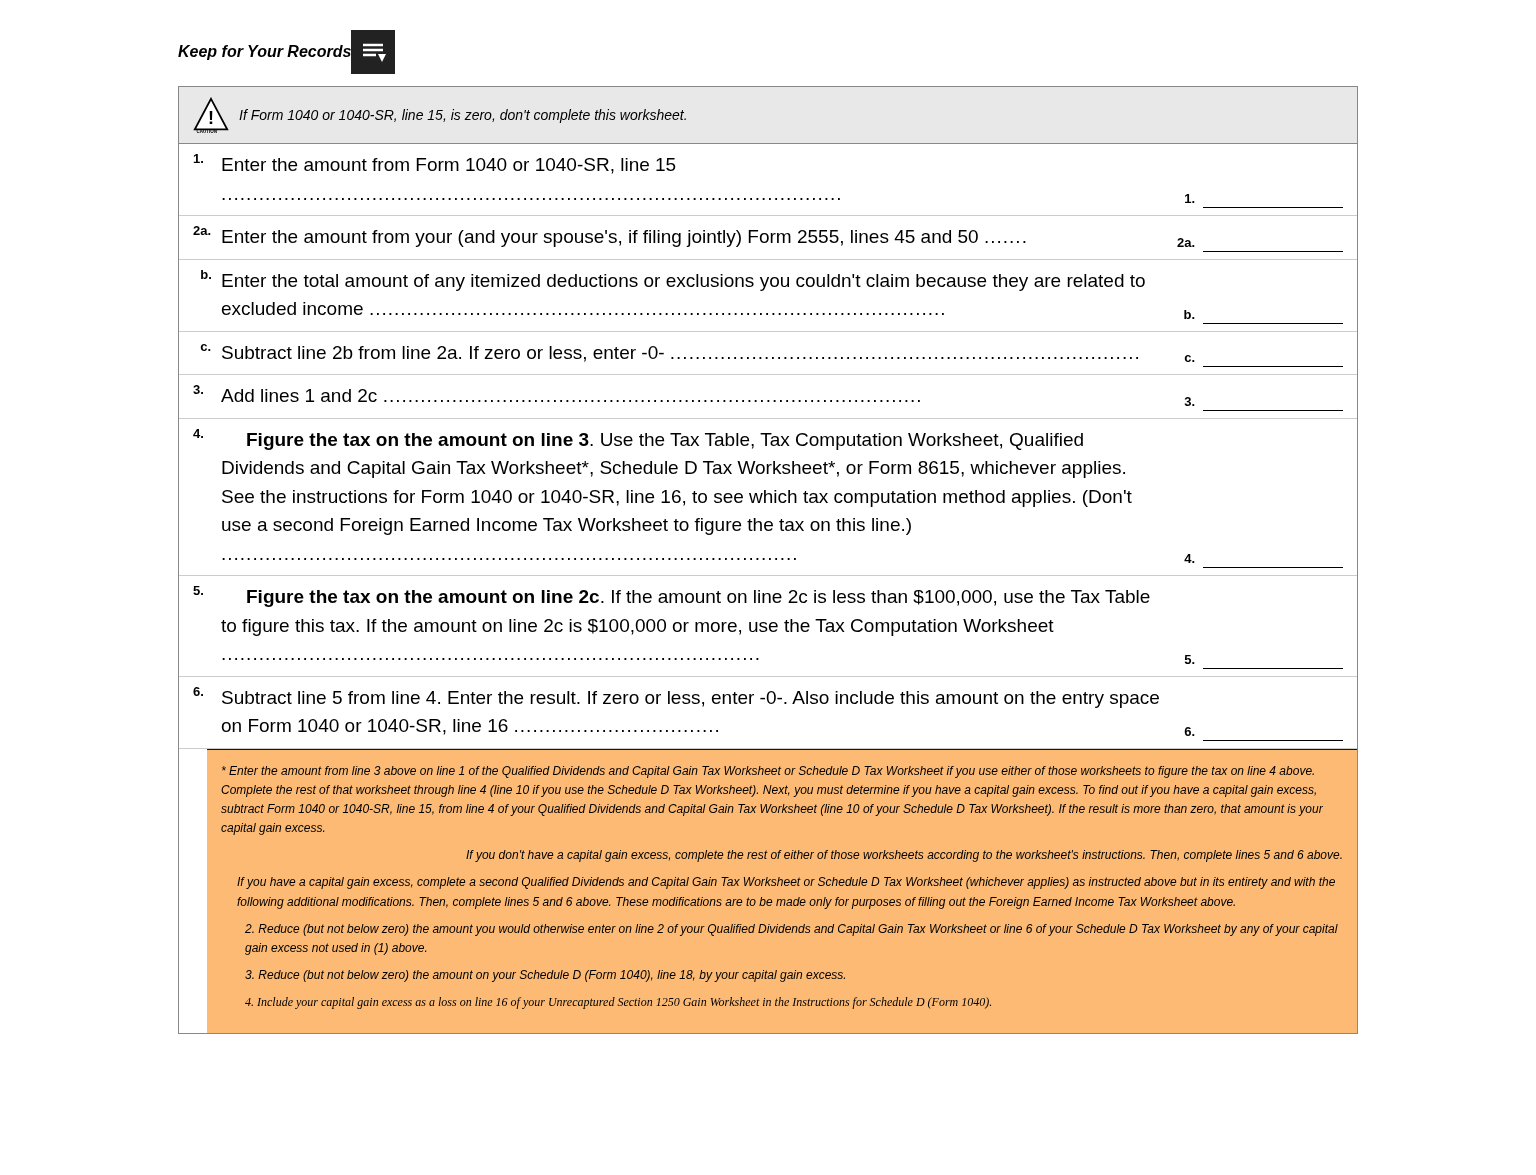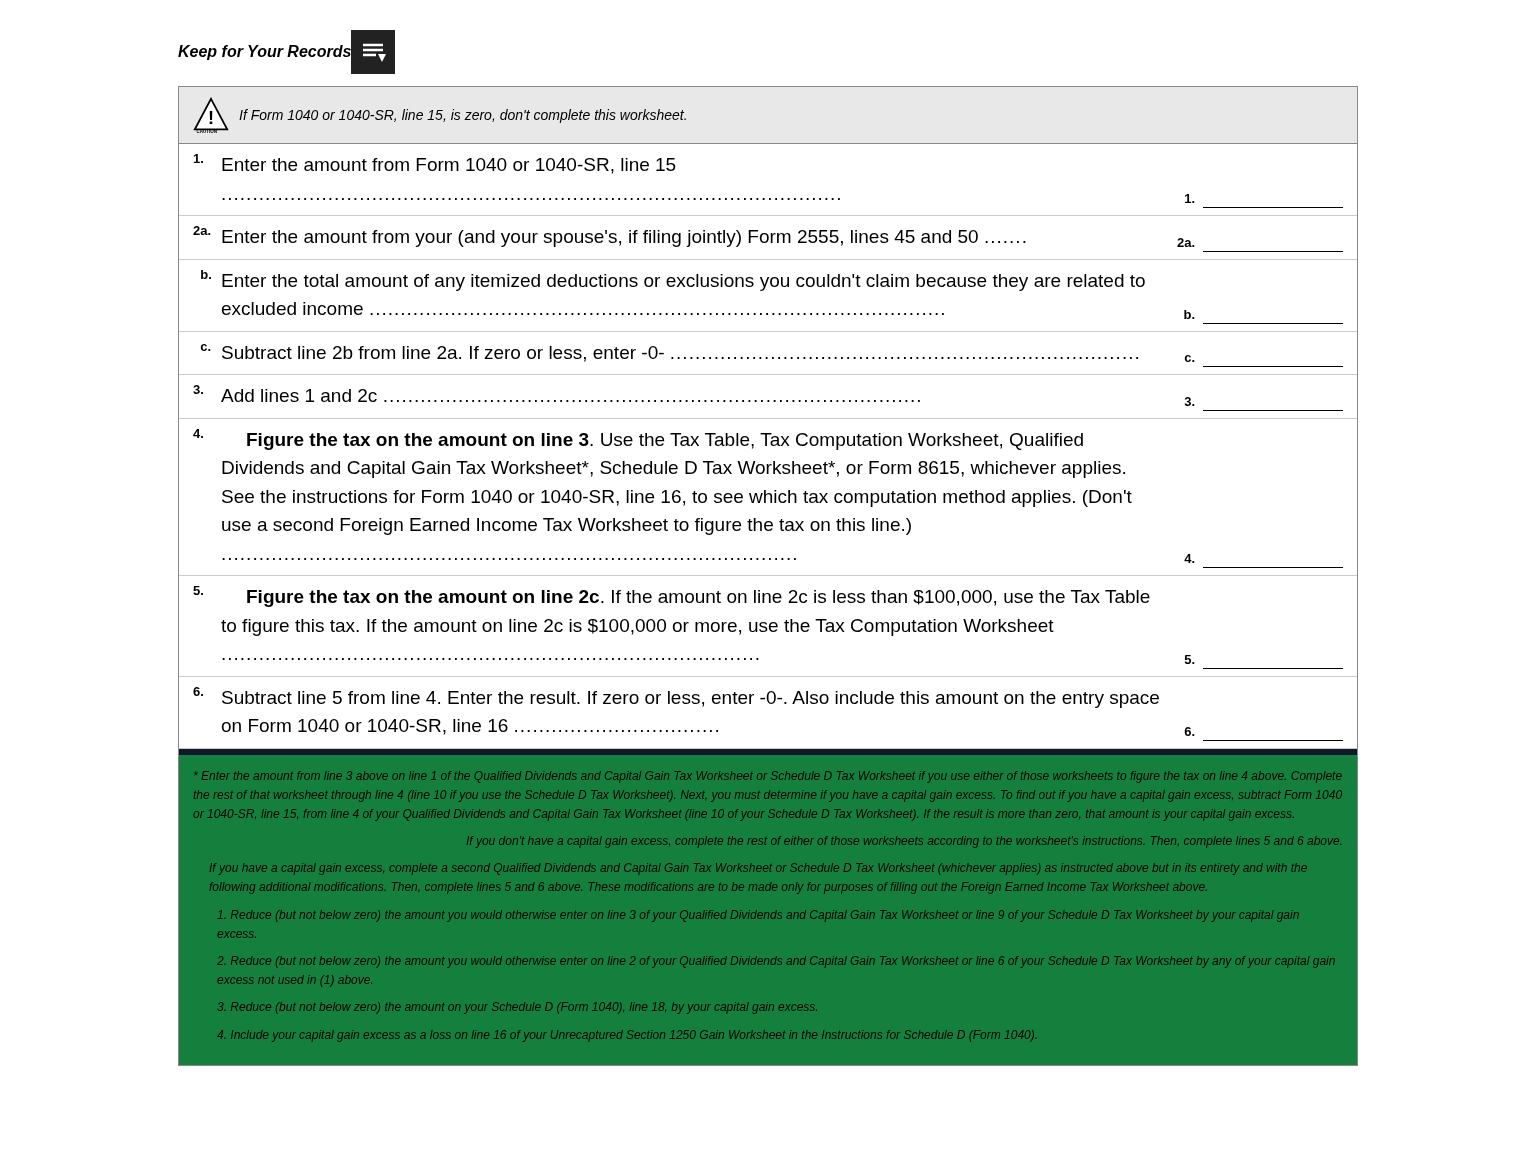--- a/index.html
+++ b/index.html
@@ -103,26 +103,27 @@
     .line-input {
       border: none;
       border-bottom: 1px solid #000;
       width: 140px;
       flex-shrink: 0;
       margin-left: 8px;
       align-self: flex-end;
       background: transparent;
     }
     .footnote-section {
-      background: #15803d;
+      background: #fdba74;
       padding: 12px 14px;
-      border-top: 6px solid #0f172a;
+      border-top: 1px solid #0f172a;
       font-size: 12px;
       font-style: italic;
       line-height: 1.6;
+      margin-left: 28px;
     }
     .footnote-section p {
       margin-bottom: 8px;
     }
     .input-area {
       display: flex;
       align-items: flex-end;
       flex-shrink: 0;
     }
   </style>
@@ -227,20 +228,19 @@
       <div class="input-area">
         <span class="line-num">6.</span>
         <div class="line-input"></div>
       </div>
     </div>
 
     <div class="footnote-section">
       <p>* Enter the amount from line 3 above on line 1 of the Qualified Dividends and Capital Gain Tax Worksheet or Schedule D Tax Worksheet if you use either of those worksheets to figure the tax on line 4 above. Complete the rest of that worksheet through line 4 (line 10 if you use the Schedule D Tax Worksheet). Next, you must determine if you have a capital gain excess. To find out if you have a capital gain excess, subtract Form 1040 or 1040-SR, line 15, from line 4 of your Qualified Dividends and Capital Gain Tax Worksheet (line 10 of your Schedule D Tax Worksheet). If the result is more than zero, that amount is your capital gain excess.</p>
       <p style="margin-left:16px;text-align:right;">If you don't have a capital gain excess, complete the rest of either of those worksheets according to the worksheet's instructions. Then, complete lines 5 and 6 above.</p>
       <p style="margin-left:16px;">If you have a capital gain excess, complete a second Qualified Dividends and Capital Gain Tax Worksheet or Schedule D Tax Worksheet (whichever applies) as instructed above but in its entirety and with the following additional modifications. Then, complete lines 5 and 6 above. These modifications are to be made only for purposes of filling out the Foreign Earned Income Tax Worksheet above.</p>
-      <p style="margin-left:24px;">1. Reduce (but not below zero) the amount you would otherwise enter on line 3 of your Qualified Dividends and Capital Gain Tax Worksheet or line 9 of your Schedule D Tax Worksheet by your capital gain excess.</p>
       <p style="margin-left:24px;">2. Reduce (but not below zero) the amount you would otherwise enter on line 2 of your Qualified Dividends and Capital Gain Tax Worksheet or line 6 of your Schedule D Tax Worksheet by any of your capital gain excess not used in (1) above.</p>
       <p style="margin-left:24px;">3. Reduce (but not below zero) the amount on your Schedule D (Form 1040), line 18, by your capital gain excess.</p>
-      <p style="margin-left:24px;">4. Include your capital gain excess as a loss on line 16 of your Unrecaptured Section 1250 Gain Worksheet in the Instructions for Schedule D (Form 1040).</p>
+      <p style="margin-left:24px;font-family:Liberation Serif, serif;">4. Include your capital gain excess as a loss on line 16 of your Unrecaptured Section 1250 Gain Worksheet in the Instructions for Schedule D (Form 1040).</p>
     </div>
 
   </div>
 </div>
 
 </body></html>

